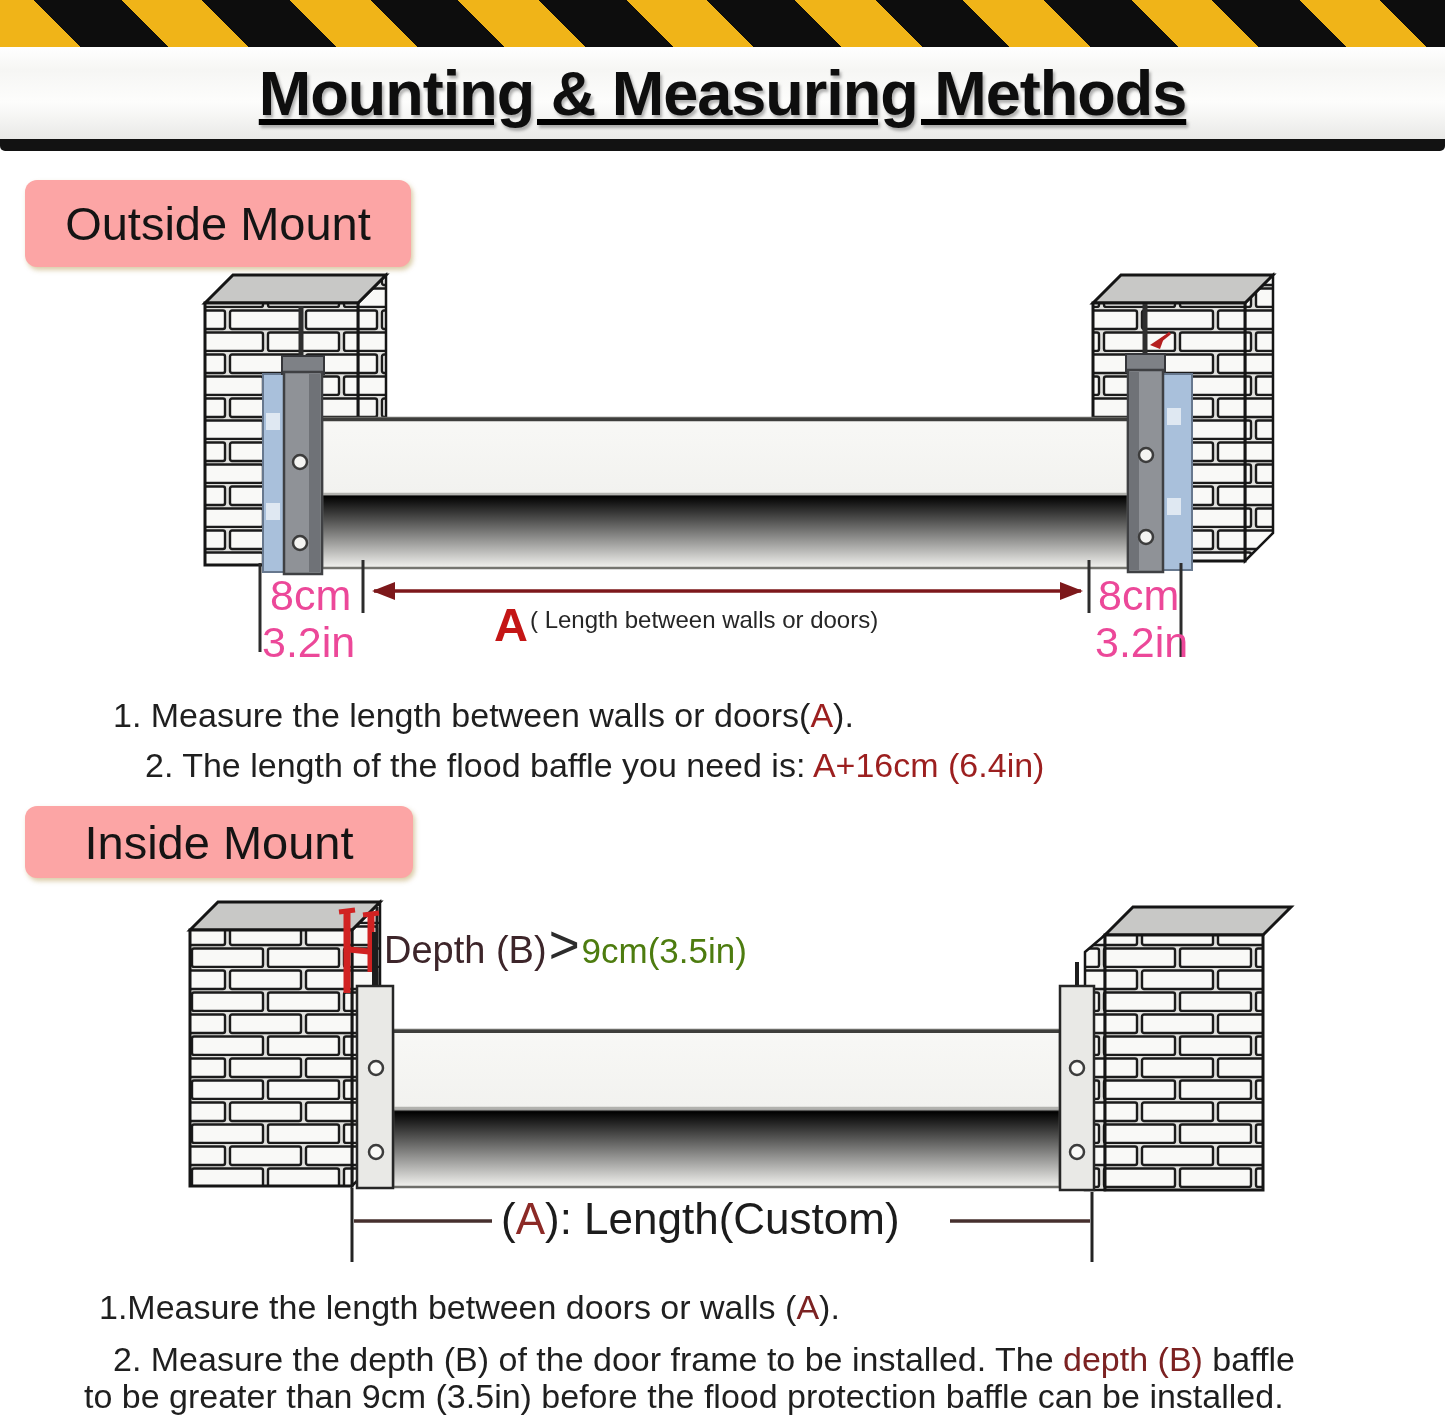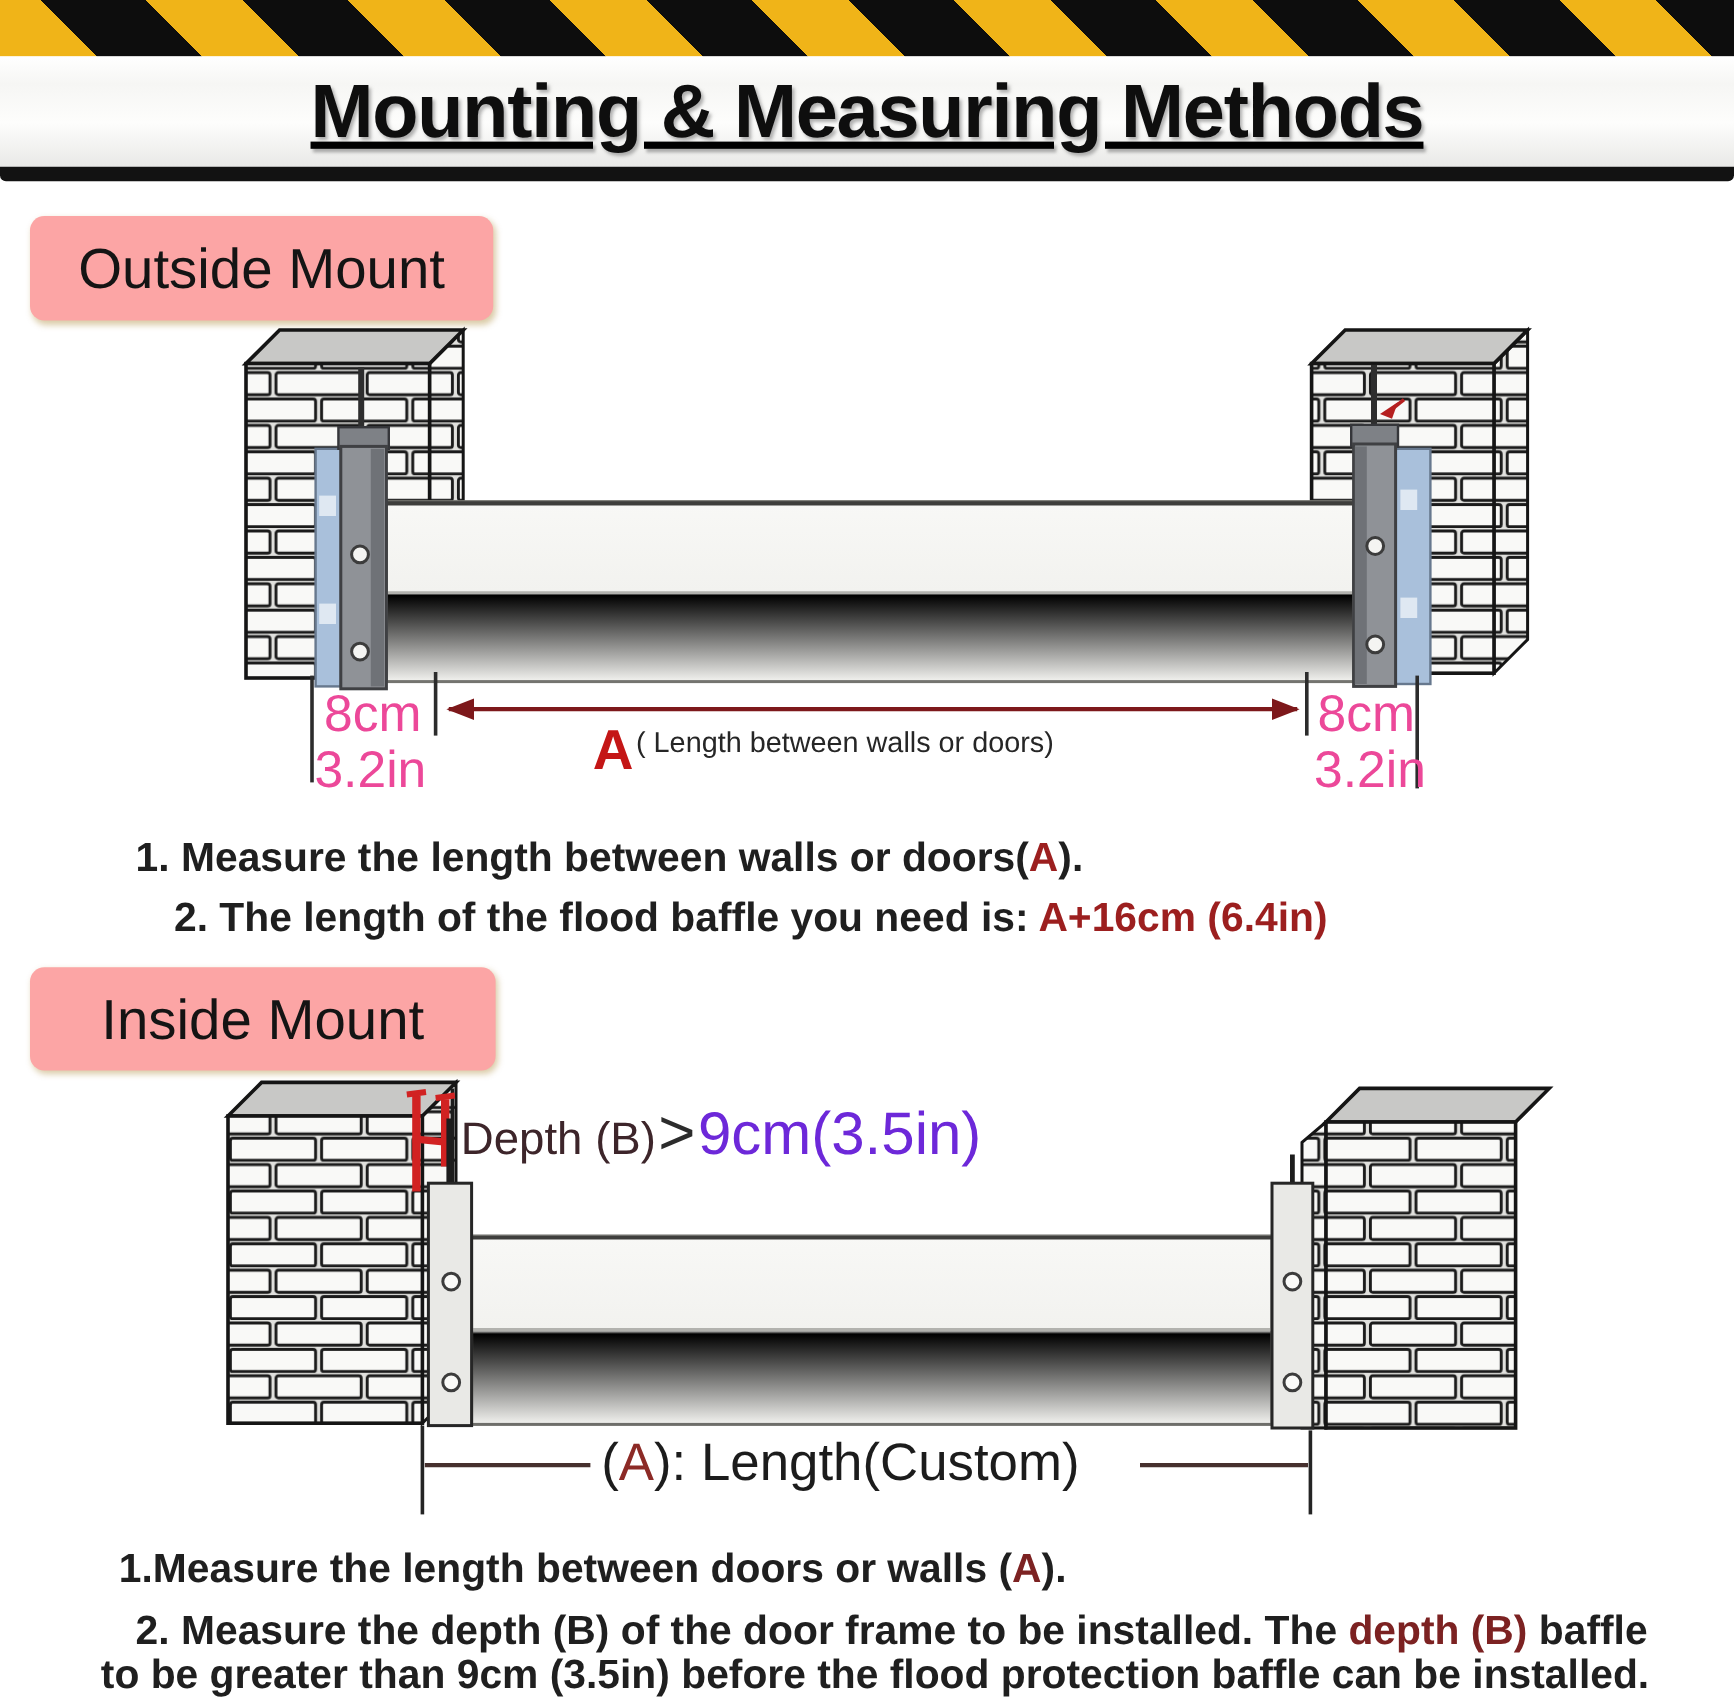--- a/index.html
+++ b/index.html
@@ -23,39 +23,39 @@
   }
   .black-bar{position:absolute;left:0;top:139px;width:1445px;height:12px;background:#121212;border-radius:0 0 5px 5px;}
   
   .badge{
     position:absolute;background:#fca5a5;border-radius:12px;
     display:flex;align-items:center;justify-content:center;
     font-size:47px;color:#141414;box-shadow:2px 3px 5px rgba(150,105,0,.35);
     white-space:nowrap;
   }
   #badge-outside{left:25px;top:180px;width:386px;height:87px;}
-  #badge-inside{left:25px;top:806px;width:388px;height:86px;}
+  #badge-inside{left:25px;top:806px;width:388px;height:72px;}
   
   .diagram{position:absolute;left:0;}
   #svg-outside{top:260px;width:1445px;height:420px;}
   #svg-inside{top:898px;width:1445px;height:372px;}
   
   .dim{position:absolute;font-size:43px;color:#ec4899;white-space:nowrap;}
   .lbl-a{position:absolute;left:494px;top:597px;font-size:47px;font-weight:bold;color:#c41616;}
   .lbl-rest{position:absolute;left:530px;top:606px;font-size:24px;color:#262626;white-space:nowrap;}
   .depth-label{
     position:absolute;left:384px;top:914px;display:flex;align-items:baseline;white-space:nowrap;
   }
   .depth-name{font-size:38px;color:#3d252a;}
   .depth-gt{font-size:53px;color:#2c2c2c;margin:0 2px;}
-  .depth-val{font-size:50px;color:#6d28d9;}
+  .depth-val{font-size:35px;color:#4d7c0f;}
   .length-label{position:absolute;left:501px;top:1194px;font-size:44px;color:#1c1c1c;white-space:nowrap;}
   .length-label .em{color:#8c2a26;}
   
-  .instr{position:absolute;font-size:34px;color:#1f1f1f;white-space:nowrap;font-weight:bold;}
+  .instr{position:absolute;font-size:34px;color:#1f1f1f;white-space:nowrap;}
   .instr .em{color:#9c1f1f;}
   .instr .em2{color:#7c2222;}
 </style>
 </head>
 <body>
 
 <div class="stripes"></div>
 <div class="title-band">
   <div class="title">Mounting &amp; Measuring Methods</div>
 </div>

